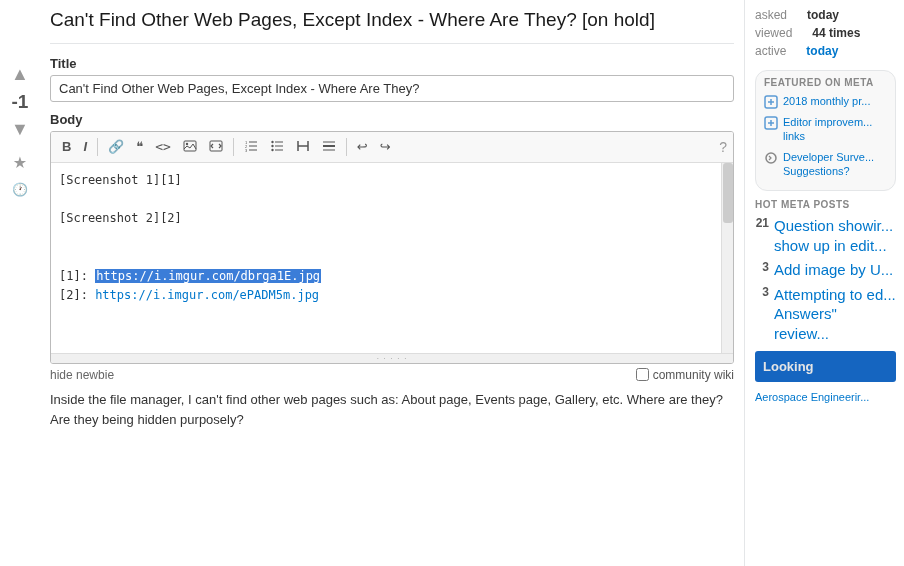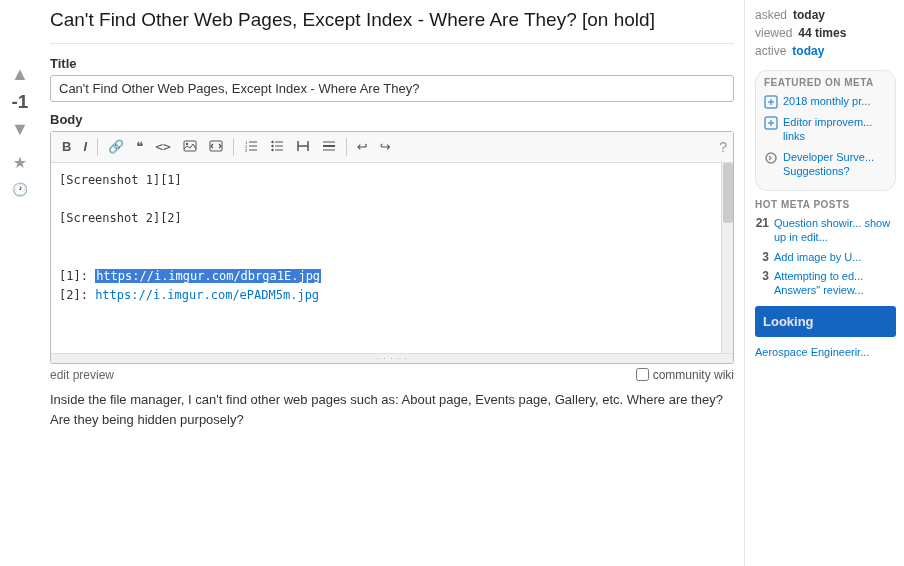--- a/index.html
+++ b/index.html
@@ -203,21 +203,21 @@
       width: 160px;
       flex-shrink: 0;
       padding: 8px 8px 8px 10px;
       border-left: 1px solid #e4e6e8;
       font-size: 12px;
     }
 
     .meta-stats { margin-bottom: 12px; }
     .meta-row {
       display: flex;
-      gap: 6px;
+      gap: 20px;
       margin-bottom: 4px;
       color: #555;
     }
     .meta-key { color: #888; }
     .meta-val { color: #333; font-weight: bold; }
     .meta-active-val { color: #0077cc; font-weight: bold; }
 
     .featured-section {
       background: #f8f8f8;
       border: 1px solid #e4e6e8;
@@ -273,21 +273,21 @@
     }
     .hot-count {
       color: #555;
       font-weight: bold;
       min-width: 14px;
       text-align: right;
       font-size: 12px;
     }
     .hot-link {
       color: #0077cc;
-      font-size: 11px;
+      font-size: 15px;
       line-height: 1.3;
       cursor: pointer;
     }
 
     .looking-section {
       background: #1565c0;
       border-radius: 3px;
       padding: 8px;
       margin-bottom: 8px;
       cursor: pointer;
@@ -429,21 +429,21 @@
         <div class="editor-scrollbar">
           <div class="scrollbar-thumb"></div>
         </div>
       </div>
 
       <div class="editor-resize-handle">· · · · ·</div>
     </div>
 
     
     <div class="editor-footer">
-      <button class="hide-preview-btn">edit preview</button>
+      <button class="hide-preview-btn">hide newbie</button>
       <div class="community-wiki-area">
         <input type="checkbox" style="">
         <label>community wiki</label>
       </div>
     </div>
 
     
     <div class="preview-text">
       <p>Inside the file manager, I can't find other web pages such as: About page, Events page, Gallery, etc. Where are they? Are they being hidden purposely?</p>
     </div>

